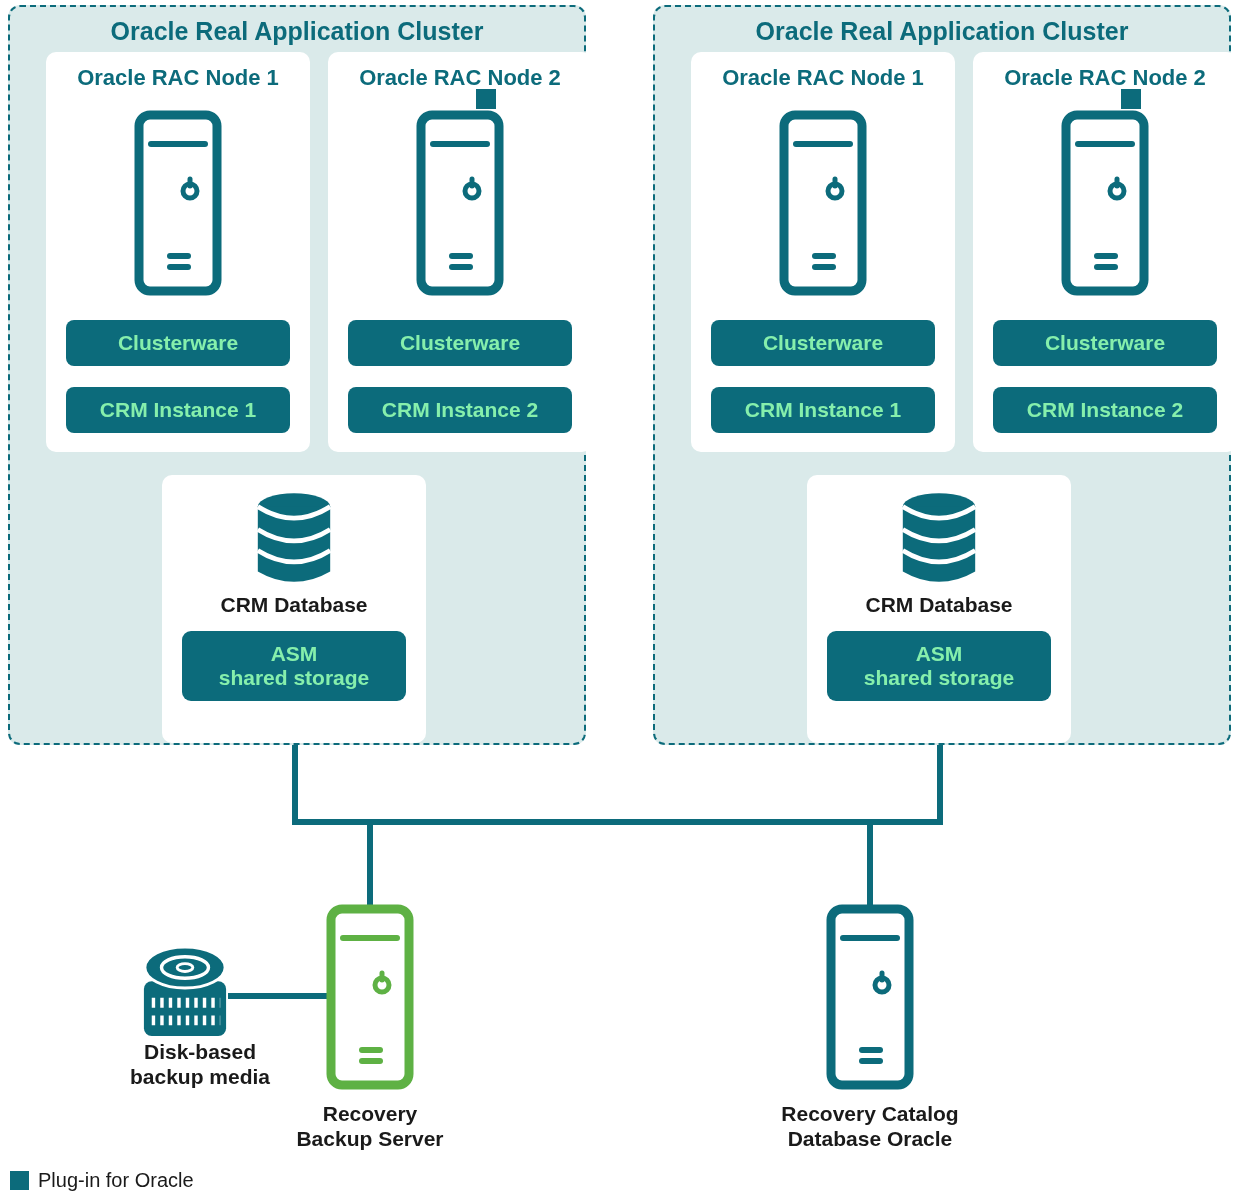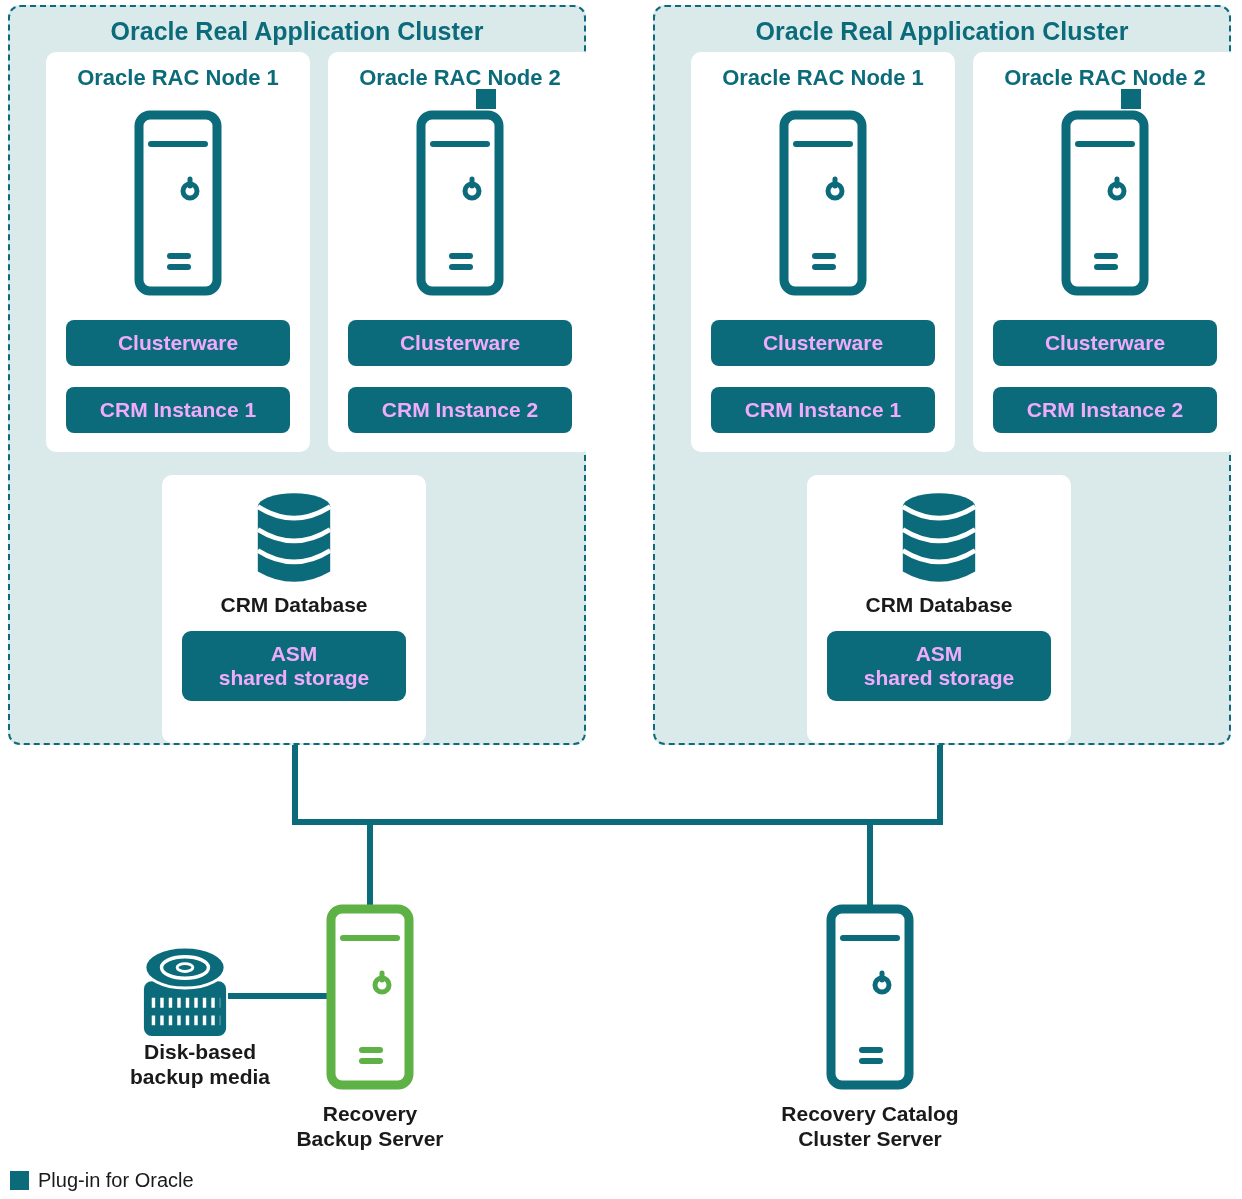--- a/index.html
+++ b/index.html
@@ -20,21 +20,21 @@
            border:2px dashed var(--teal);border-radius:12px;}
   .cluster-title{position:absolute;top:10px;left:0;width:100%;text-align:center;
                  font-size:25px;font-weight:bold;color:var(--teal);}
 
   .node{position:absolute;top:45px;width:264px;height:400px;background:#fff;border-radius:10px;margin-left:20px;}
   .node-title{position:absolute;top:13px;left:0;width:100%;text-align:center;
               font-size:22px;font-weight:bold;color:var(--teal);}
   .tower{position:absolute;left:88px;top:58px;width:88px;height:186px;color:var(--teal);}
   .plugin-marker{position:absolute;left:148px;top:37px;width:20px;height:20px;background:var(--teal);}
 
-  .btn{position:absolute;left:20px;width:224px;height:46px;background:var(--teal);color:#f0abfc;
+  .btn{position:absolute;left:20px;width:224px;height:46px;background:var(--teal);color:#86efac;
        font-size:21px;font-weight:bold;display:flex;align-items:center;justify-content:center;
        text-align:center;border-radius:8px;}
   .btn-clusterware{top:268px;}
   .btn-instance{top:335px;}
 
   .dbbox{position:absolute;left:152px;top:468px;width:264px;height:268px;background:#fff;border-radius:10px;}
   .db-icon{position:absolute;left:92px;top:14px;width:80px;height:100px;color:var(--teal);}
   .db-label{position:absolute;top:118px;left:0;width:100%;text-align:center;
             font-size:21px;font-weight:bold;color:var(--text);}
   .btn-storage{top:156px;height:70px;flex-direction:column;line-height:1.12;border-radius:9px;}
@@ -174,19 +174,19 @@
   <div class="caption" style="left:250px;top:1102px;">
     <div>Recovery</div>
     <div>Backup Server</div>
   </div>
 
   <svg class="tower-abs" style="left:826px;top:903px;color:var(--teal);">
       <use href="#sym-tower"></use>
     </svg>
   <div class="caption" style="left:750px;top:1102px;">
     <div>Recovery Catalog</div>
-    <div>Cluster Server</div>
+    <div>Database Oracle</div>
   </div>
 
   <div class="legend-swatch"></div>
   <div class="legend-label">Plug-in for Oracle</div>
 
 </div>
 
 </body></html>

